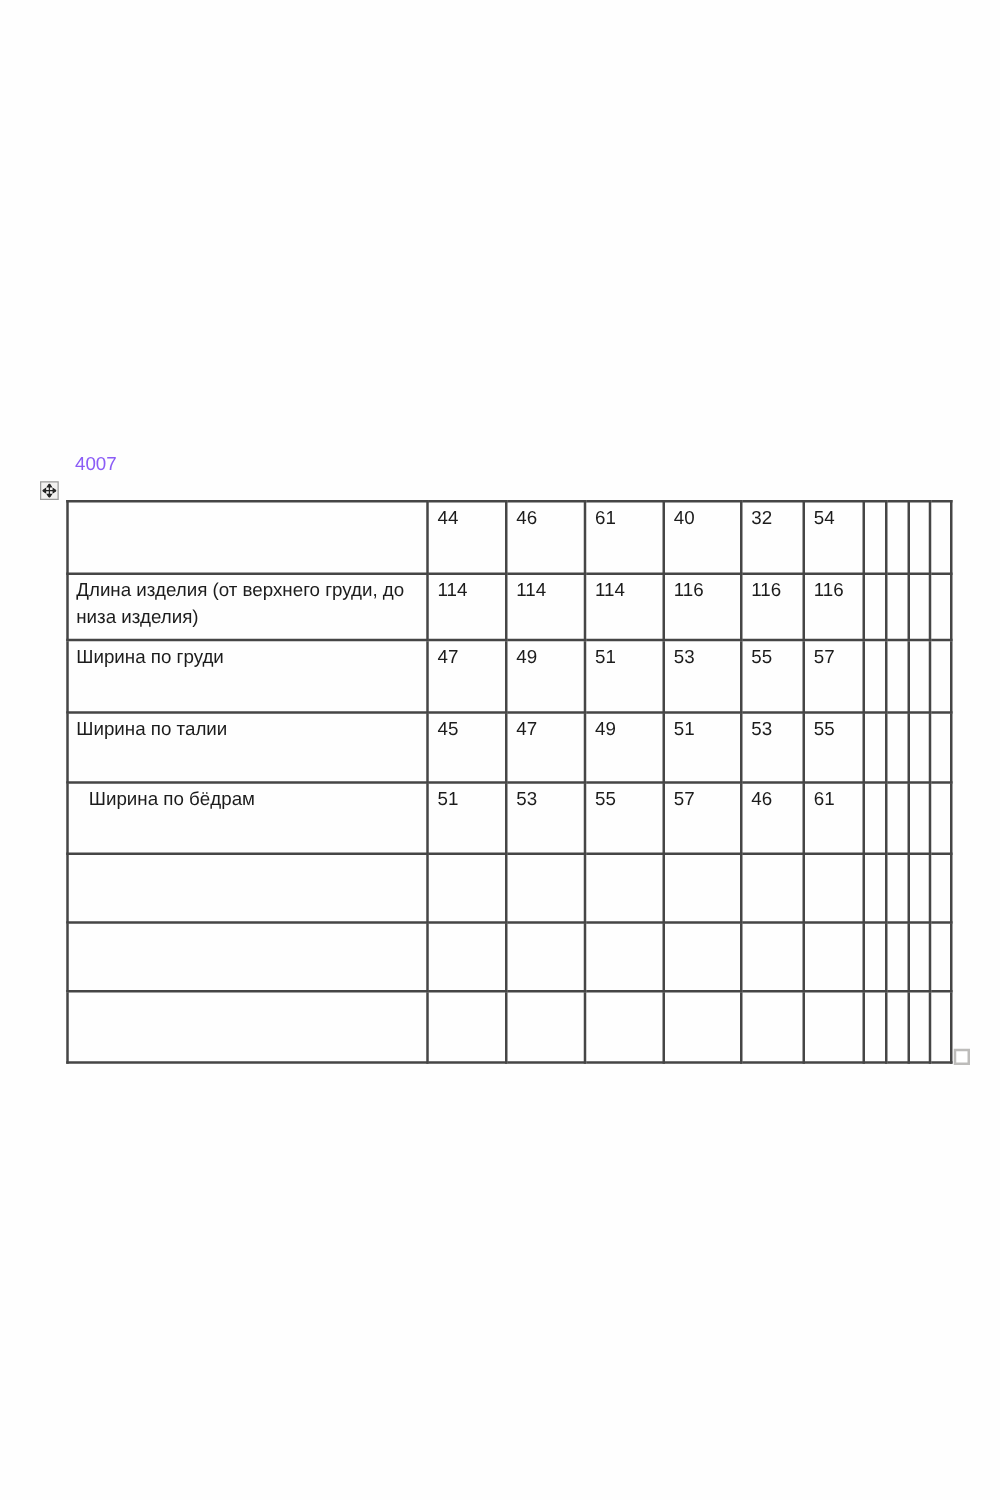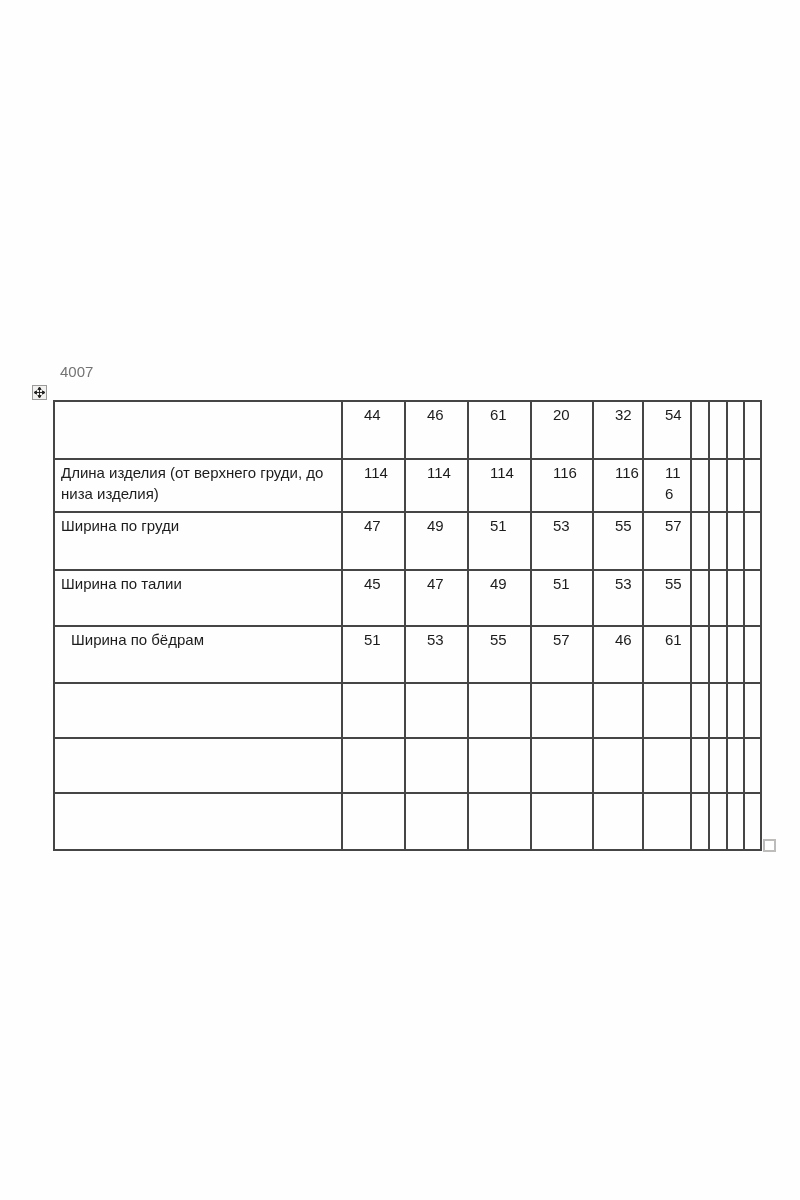--- a/index.html
+++ b/index.html
@@ -14,21 +14,21 @@
     background: #fefefe;
     font-family: "Liberation Sans", sans-serif;
     overflow: hidden;
   }
   .doc-number {
     position: absolute;
     left: 60px;
     top: 362px;
     font-size: 15px;
     line-height: 20px;
-    color: #737373;
+    color: #8b5cf6;
   }
   .move-handle {
     position: absolute;
     left: 32px;
     top: 385px;
     width: 15px;
     height: 15px;
     background: #f2f1f0;
     border: 1px solid #9a9a9a;
     box-sizing: border-box;
@@ -51,21 +51,21 @@
     vertical-align: top;
     padding: 2px 3px 2px 6px;
     font-size: 15px;
     line-height: 21px;
     color: #1c1c1c;
     overflow: hidden;
     word-wrap: break-word;
   }
   .size-table td.value-cell,
   .size-table td.header-size-cell {
-    padding-left: 21px;
+    padding-left: 7px;
     border-radius: 12px;
   }
   .size-table td.narrow-cell {
     padding: 0;
   }
   tr.r0 td { height: 52px; }
   tr.r1 td { height: 47px; }
   tr.r2 td { height: 52px; }
   tr.r3 td { height: 50px; }
   tr.r4 td { height: 51px; padding-left: 16px; }
@@ -117,21 +117,21 @@
         <col style="width:18px">
       <col style="width:17px">
         <col style="width:17px">
     </colgroup>
     <tbody id="size-table-body">
         <tr class="r0">
           <td class="label-cell"></td>
           <td class="header-size-cell">44</td>
           <td class="header-size-cell">46</td>
           <td class="header-size-cell">61</td>
-          <td class="header-size-cell">20</td>
+          <td class="header-size-cell">40</td>
           <td class="header-size-cell">32</td>
           <td class="header-size-cell">54</td>
           <td class="narrow-cell"></td>
           <td class="narrow-cell"></td>
           <td class="narrow-cell"></td>
           <td class="narrow-cell"></td>
         </tr>
         <tr class="r1">
           <td class="label-cell">Длина изделия (от верхнего груди, до низа изделия)</td>
           <td class="value-cell">114</td>

